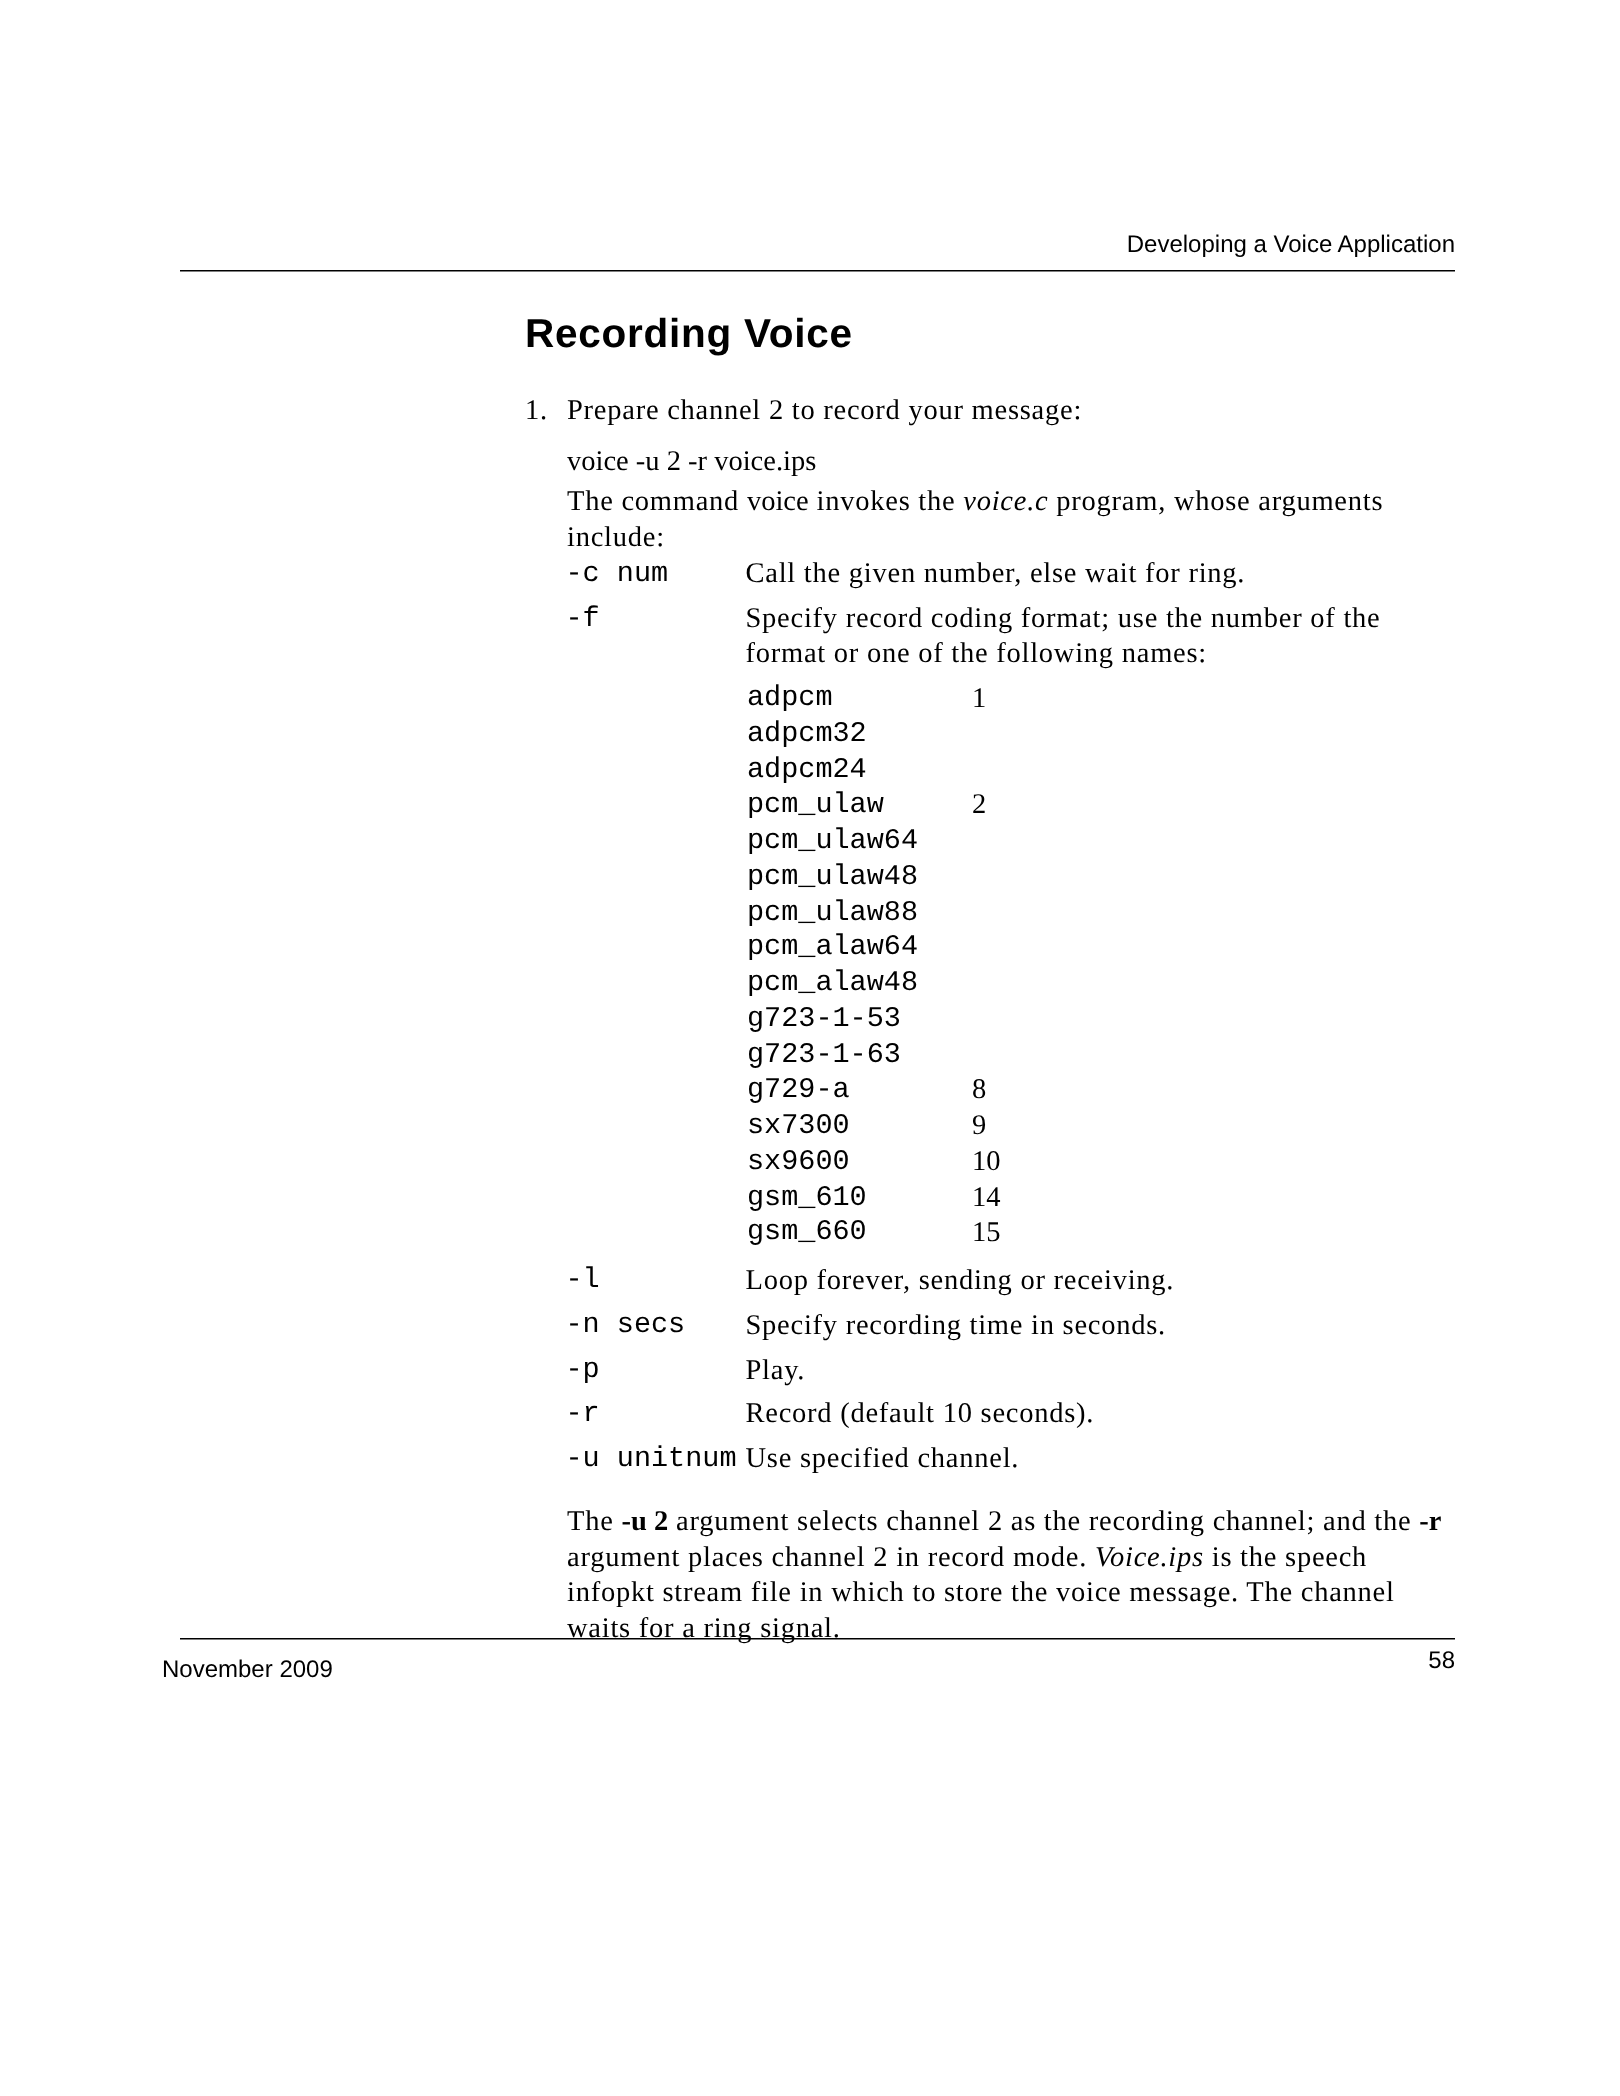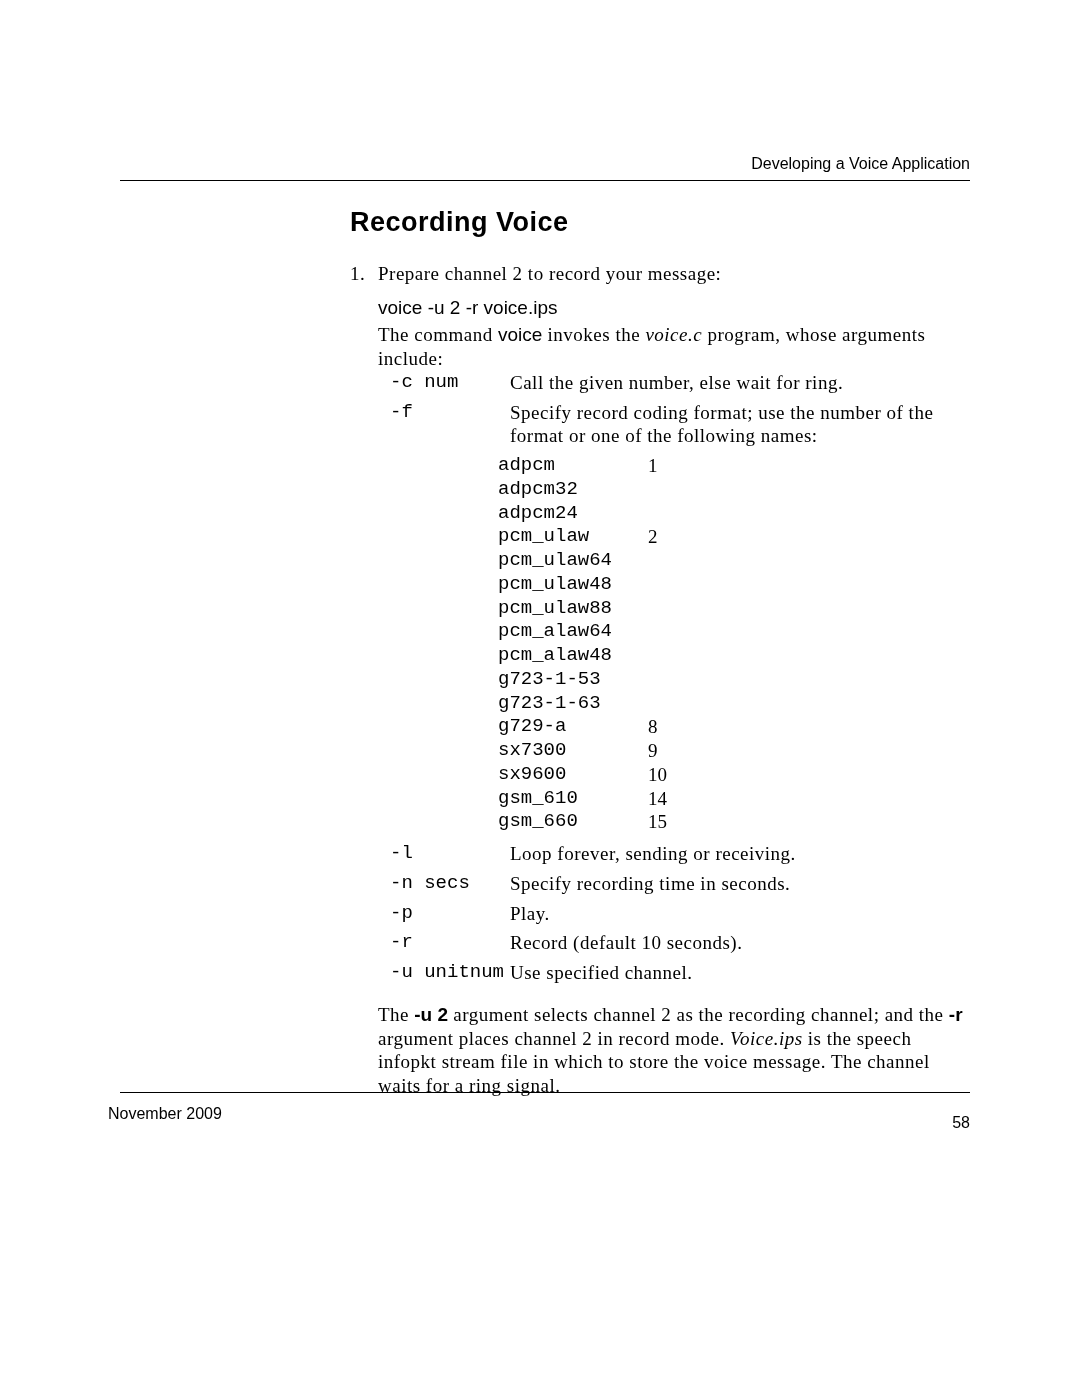--- a/index.html
+++ b/index.html
@@ -51,37 +51,37 @@
     width: 28px;
     flex: 0 0 28px;
   }
   .step .txt {
     flex: 1;
   }
   .indent {
     margin-left: 28px;
   }
   .mono {
-    font-family: Liberation Sans, sans-serif;
+    font-family: Liberation Serif, serif;
     letter-spacing: 0;
   }
   .italic { font-style: italic; }
   .bold { font-weight: bold; }
   .args-head {
     font-family: Arial, Helvetica, sans-serif;
     font-weight: bold;
     font-size: 18px;
     margin-top: 26px;
     margin-bottom: 10px;
     margin-left: 28px;
   }
   .arg-row {
     display: flex;
     align-items: flex-start;
-    margin-left: 40px;
+    margin-left: 27px;
     margin-bottom: 6px;
     justify-content: space-between;
   }
   .arg-flag {
     width: 120px;
     flex: 0 0 120px;
     font-family: "Courier New", Courier, monospace;
     letter-spacing: 0;
   }
   .arg-desc {
@@ -114,21 +114,21 @@
   .footer-left {
     position: absolute;
     left: 108px;
     bottom: 55px;
     font-family: Arial, Helvetica, sans-serif;
     font-size: 16px;
   }
   .footer-right {
     position: absolute;
     right: 110px;
-    bottom: 46px;
+    bottom: 61px;
     font-family: Arial, Helvetica, sans-serif;
     font-size: 16px;
   }
 </style>
 </head>
 <body>
 
 <div class="page">
 
   <div class="running-head">Developing a Voice Application</div>

